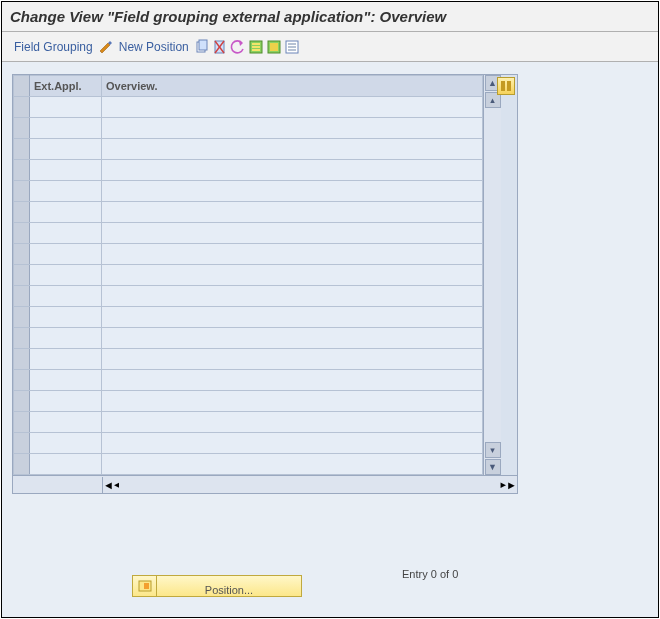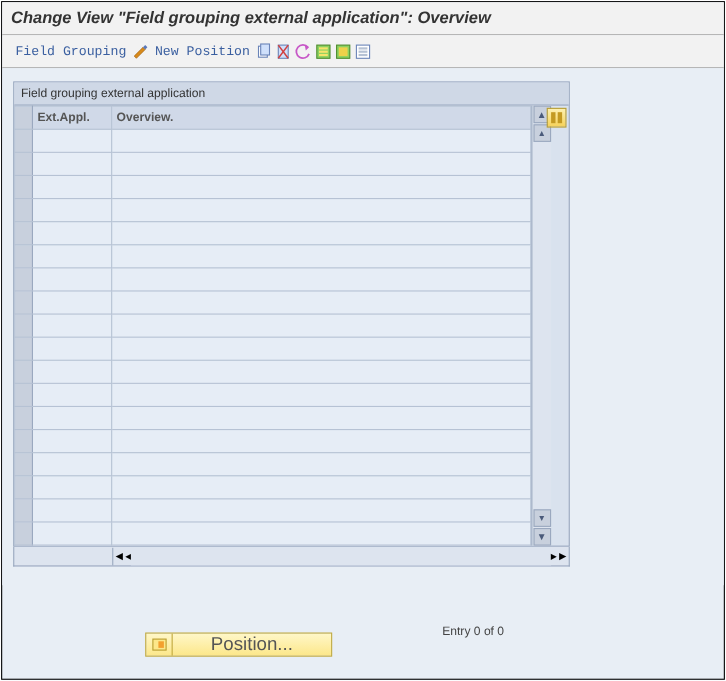--- a/index.html
+++ b/index.html
@@ -31,21 +31,20 @@
     color: #333;
   }
   .toolbar {
     background: #f2f2f2;
     border-bottom: 1px solid #b0b0b0;
     padding: 4px 8px;
     display: flex;
     align-items: center;
     gap: 0;
     height: 30px;
-    font-family: Liberation Mono, monospace;
   }
   .tb-text {
     color: #3a5fa0;
     font-size: 12px;
     padding: 2px 4px;
     cursor: pointer;
   }
   .tb-icon {
     width: 18px;
     height: 18px;
@@ -152,21 +151,21 @@
     padding: 0 20px;
   }
   .pos-btn {
     margin-left: 110px;
     width: 170px;
     height: 22px;
     background: linear-gradient(#fff7c8,#fce78a);
     border: 1px solid #c0a93e;
     display:flex;
     align-items:flex-end;
-    font-size:17px;
+    font-size:11px;
     color:#555;
     cursor:pointer;
     padding:0;
     margin-top:24px;
   }
   .pos-btn .pb-icon {
     width:24px;height:100%;display:flex;align-items:center;justify-content:center;
     border-right:1px solid #c0a93e;
   }
   .pos-btn .pb-lbl { flex:1; text-align:center; }
@@ -240,21 +239,20 @@
           <rect x="4" y="4" width="8" height="2" fill="#b6c2d4"></rect>
           <rect x="4" y="7" width="8" height="2" fill="#b6c2d4"></rect>
           <rect x="4" y="10" width="8" height="2" fill="#b6c2d4"></rect>
         </svg>
     </span>
   </div>
 
 
   <div class="content-area">
     <div class="grid-wrap">
-      <div class="grid-title">Field grouping external application</div>
       <div class="grid-body">
         <table class="grid-table">
           <thead>
             <tr>
               <th class="rowsel"></th>
               <th class="col-ext">Ext.Appl.</th>
               <th class="col-desc">Overview.</th>
             </tr>
           </thead>
           <tbody id="grid-rows">

